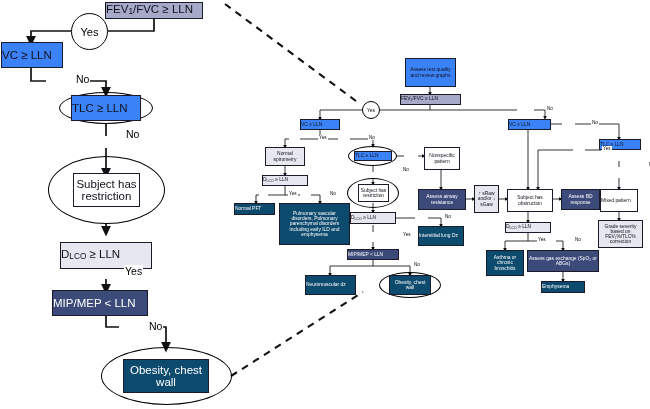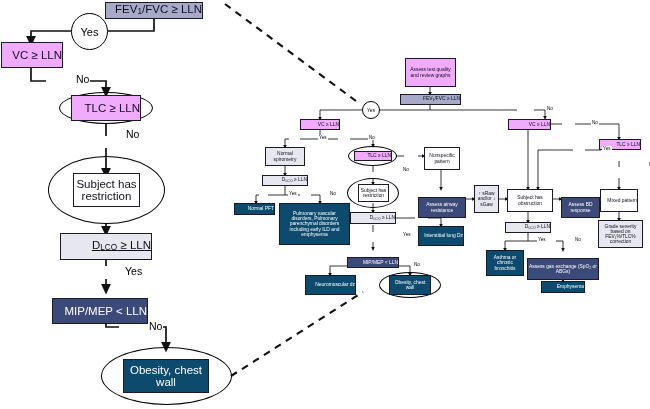--- a/index.html
+++ b/index.html
@@ -4,31 +4,31 @@
 <style>
   html,body{margin:0;padding:0;background:#ffffff;}
   #root{
     position:relative;width:650px;height:409px;overflow:hidden;
     background:#ffffff;
     font-family:"Liberation Sans","DejaVu Sans",sans-serif;
   }
   svg.layer{position:absolute;left:0;top:0;width:650px;height:409px;pointer-events:none;}
   .node{
     position:absolute;box-sizing:border-box;
-    display:flex;align-items:center;justify-content:flex-end;
+    display:flex;align-items:center;justify-content:flex-start;
     text-align:center;line-height:1.05;
     border:1px solid #1a1a28;
   }
   
   .f-pale   {background:#e7e7f0;color:#10101c;}   
-  .f-light  {background:#f0abfc;color:#10101c;}
+  .f-light  {background:#3b82f6;color:#10101c;}
   .f-white  {background:#ffffff;color:#10101c;}
   .f-mid    {background:#a7a9c9;color:#10101c;}   
   .f-navy   {background:#0c4a6e;color:#ffffff;}   
-  .f-slate  {background:#3c4a7a;color:#ffffff;margin-top:8px;}   
+  .f-slate  {background:#3c4a7a;color:#ffffff;}   
   .oval{
     position:absolute;border:1.4px solid #000;border-radius:50%;
     background:transparent;box-sizing:border-box;
   }
   .circle{
     position:absolute;border:1.4px solid #000;border-radius:50%;
     background:#fff;box-sizing:border-box;
     display:flex;align-items:center;justify-content:center;
   }
   .edgelab{
@@ -181,21 +181,21 @@
   <div class="node f-light L" style="left:71px;top:95px;width:70px;height:26px;">
     <span>TLC ≥ LLN</span>
   </div>
   <div class="edgelab Llab" style="left:97px;top:128px;">No</div>
 
   <div class="oval" style="left:48px;top:156px;width:117px;height:68px;"></div>
   <div class="node f-white L" style="left:73px;top:173px;width:67px;height:34px;">
     <span>Subject has restriction</span>
   </div>
 
-  <div class="node f-pale L" style="left:60px;top:233px;width:92px;height:27px;text-decoration:underline;">
+  <div class="node f-pale L" style="left:60px;top:242px;width:92px;height:27px;">
     <span>D<span class="sub">LCO</span> ≥ LLN</span>
   </div>
   <div class="edgelab Llab" style="left:96px;top:265px;">Yes</div>
 
   <div class="node f-slate L" style="left:52px;top:290px;width:96px;height:26px;">
     <span>MIP/MEP &lt; LLN</span>
   </div>
   <div class="edgelab Llab" style="left:120px;top:320px;">No</div>
 
   <div class="oval" style="left:101px;top:347px;width:131px;height:58px;"></div>

